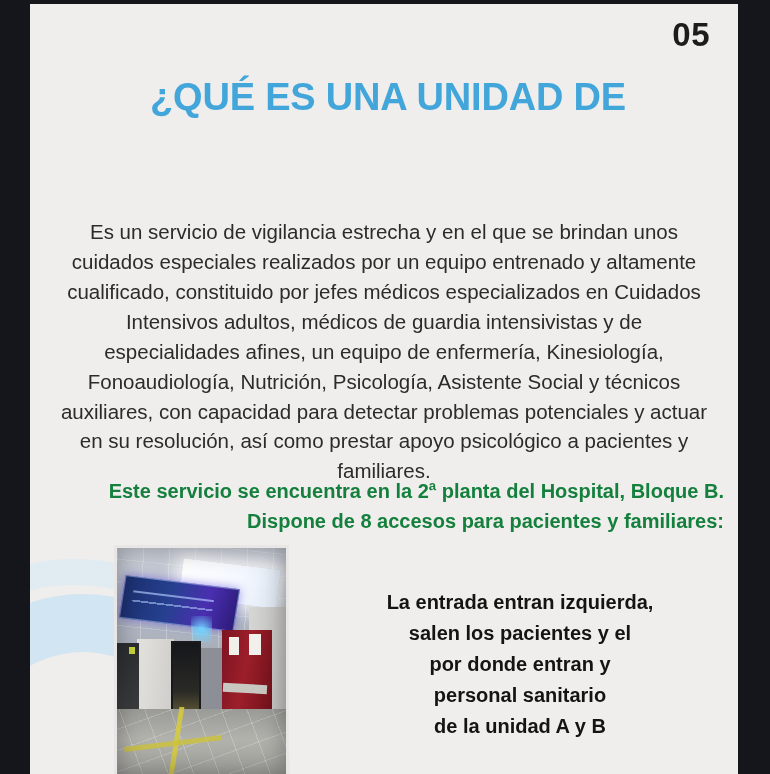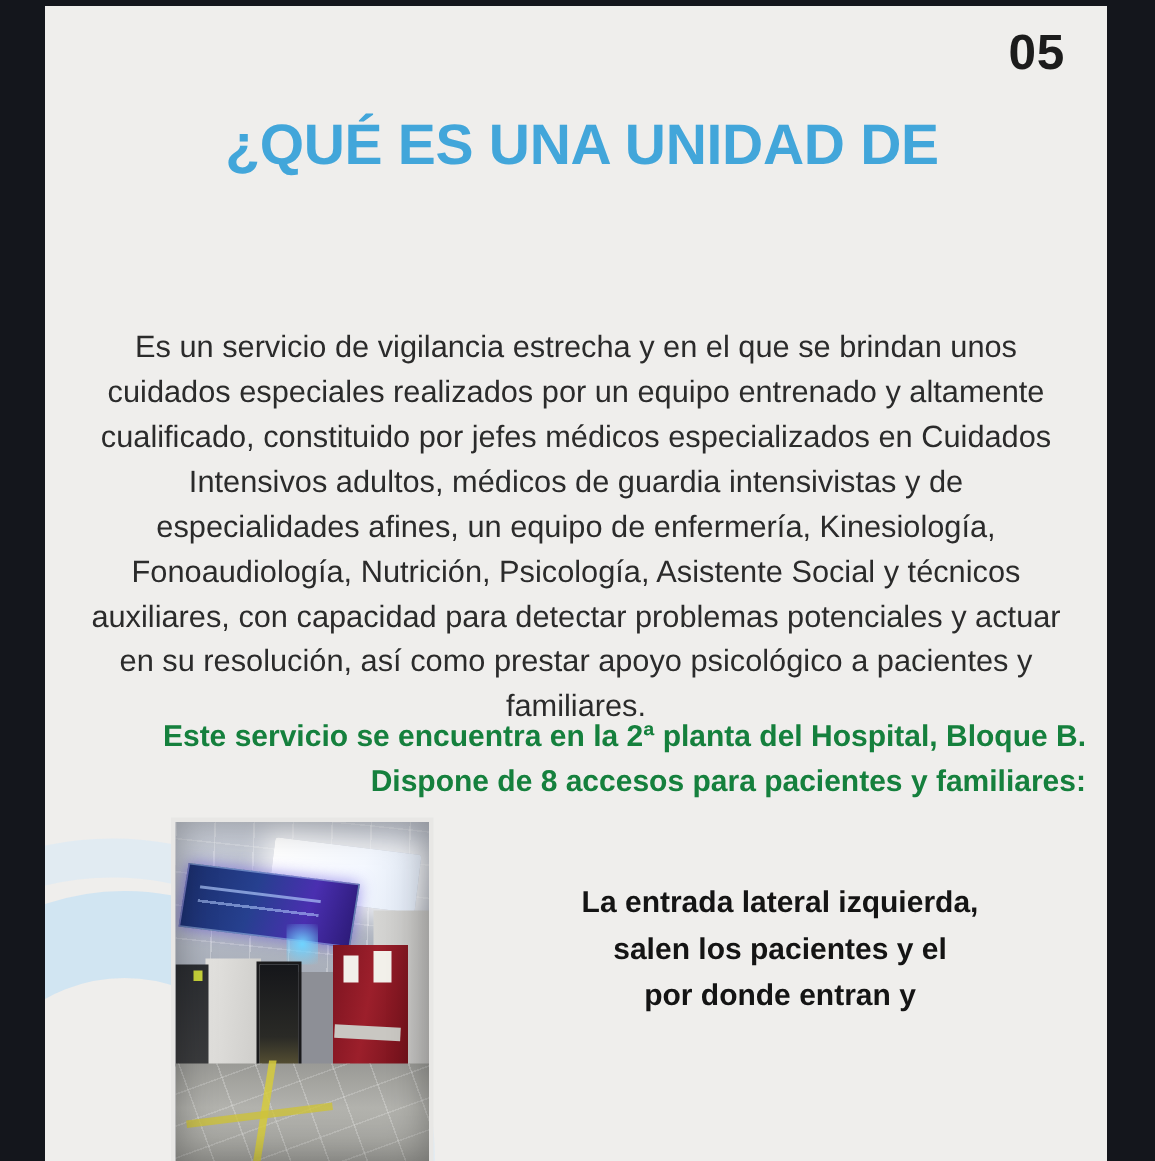--- a/index.html
+++ b/index.html
@@ -296,19 +296,21 @@
         <div class="ph-door-sign-b"></div>
         <div class="ph-door-bar"></div>
         <div class="ph-floor"></div>
         <div class="ph-yellow-1"></div>
         <div class="ph-yellow-2"></div>
         <div class="ph-vignette"></div>
       </div>
     </div>
 
     <div class="caption">
-      <span class="line">La entrada lateral izquierda,</span>
+      <span class="line">La entrada entran izquierda,</span>
       <span class="line">salen los pacientes y el</span>
       <span class="line">por donde entran y</span>
+      <span class="line">personal sanitario</span>
+      <span class="line">de la unidad A y B</span>
     </div>
 
   </div>
 </div>
 
 </body></html>

